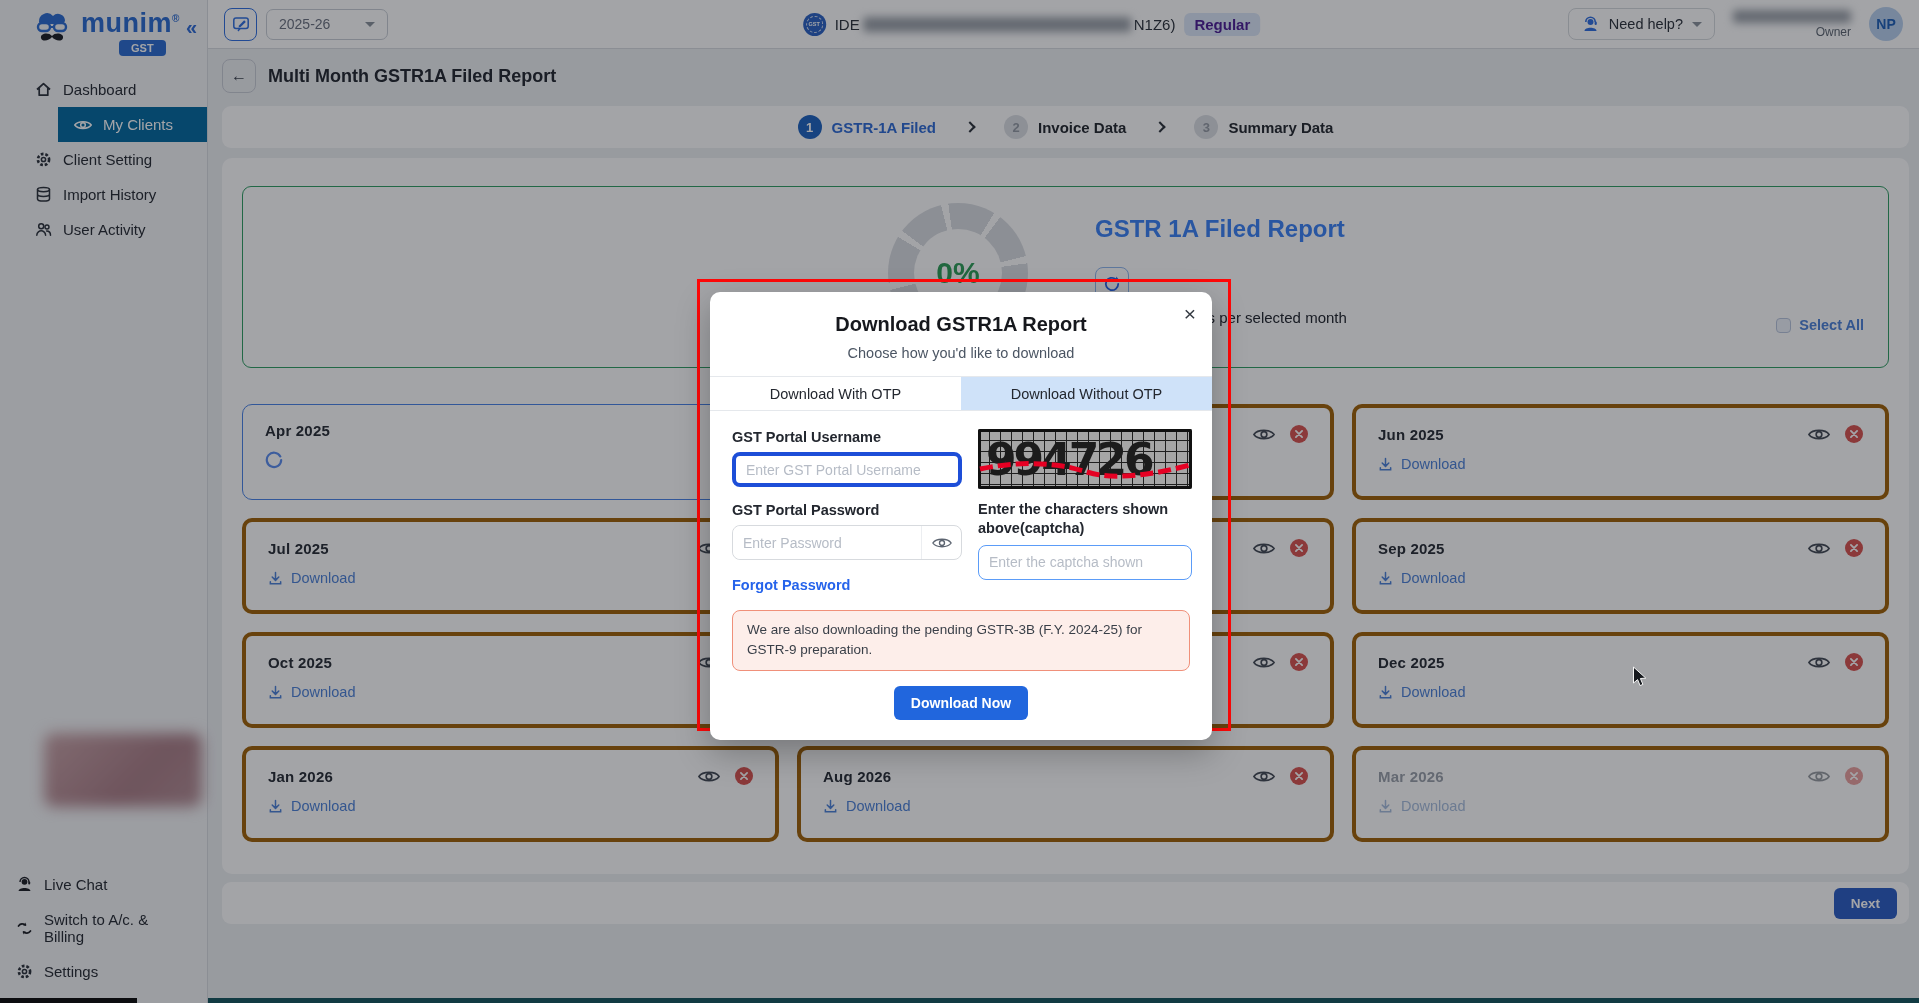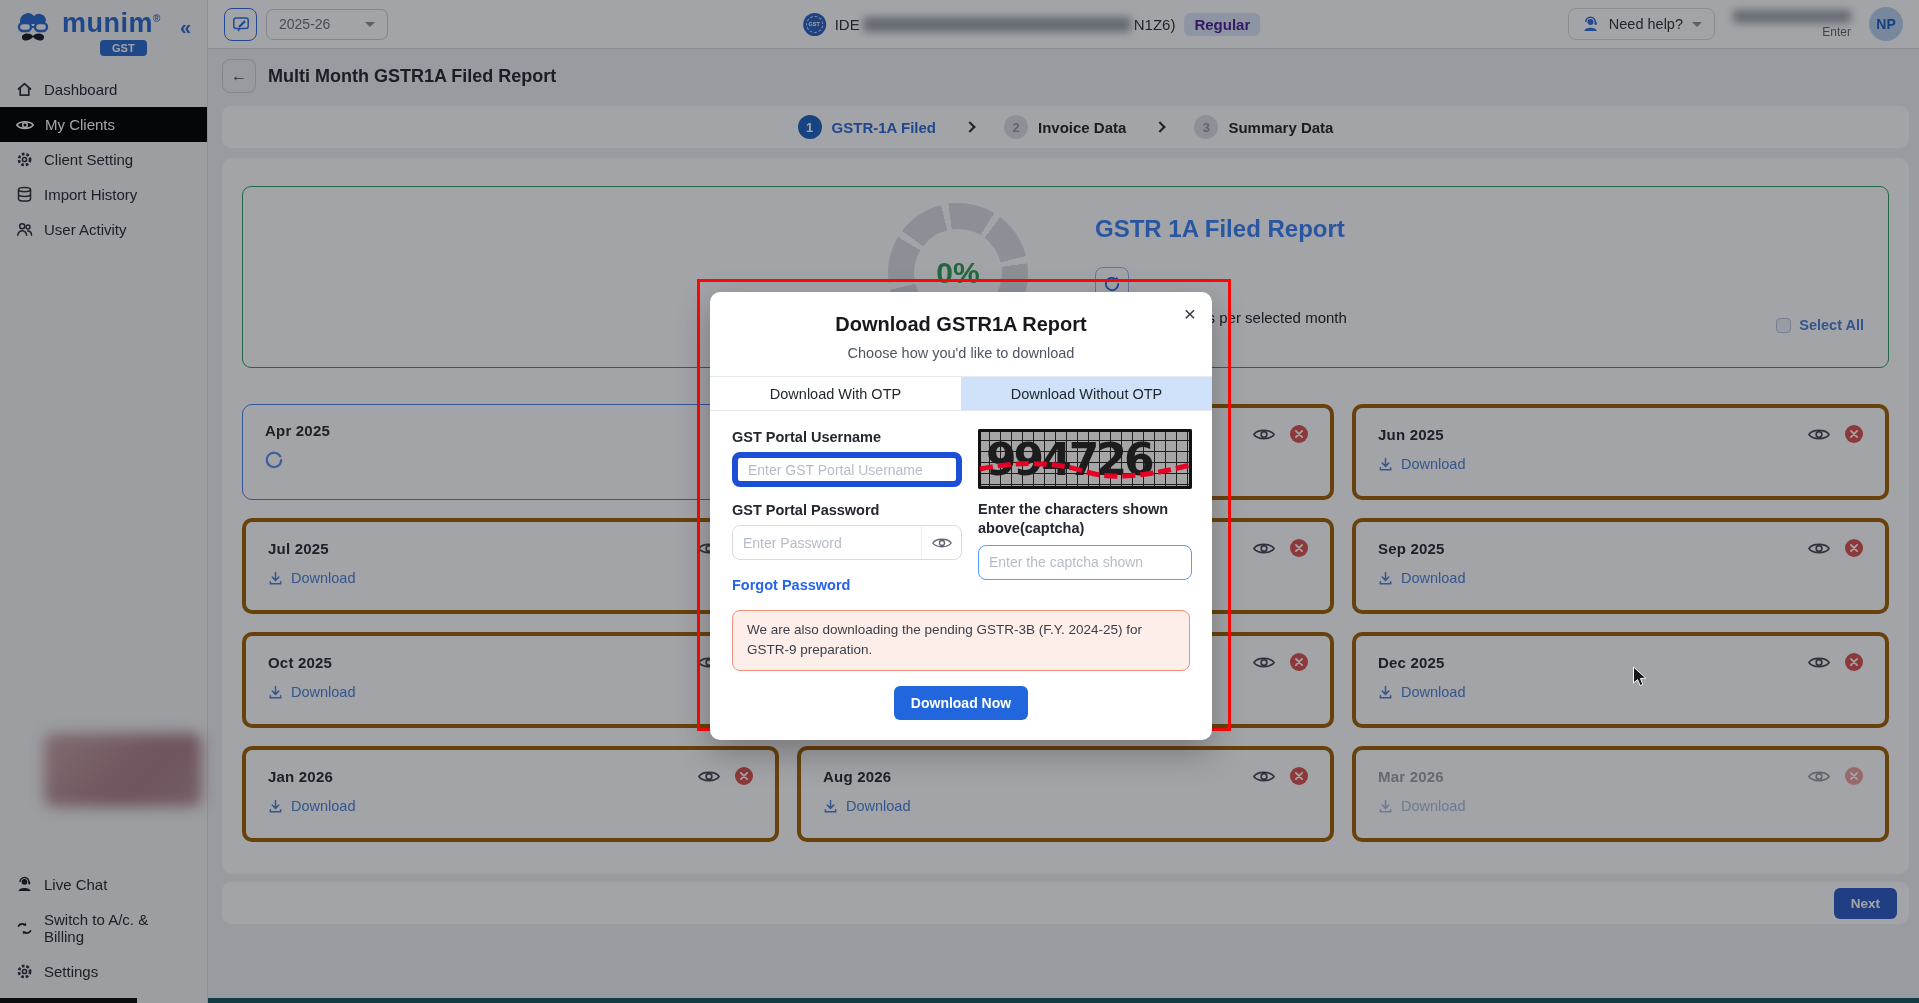--- a/index.html
+++ b/index.html
@@ -5,34 +5,34 @@
   * { margin:0; padding:0; box-sizing:border-box; }
   html,body { width:1919px; height:1003px; }
   body {
     position:relative; overflow:hidden;
     background:#eef0f3;
     font-family:"Liberation Sans", sans-serif;
     color:#23272f;
   }
   
   .sidebar { position:absolute; left:0; top:0; width:208px; height:100%;
-    background:#f4f5f7; border-right:1px solid #d9dce1; z-index:10; }
+    background:#f4f5f7; border-right:1px solid #d9dce1; z-index:10;padding-left:19px; }
   .logo-row { display:flex; align-items:flex-start; padding:8px 10px 6px 12px; gap:6px; }
   .logo-mark { flex:0 0 auto; }
   .brand-wrap { position:relative; margin-top:2px; }
   .brand { font-size:27px; font-weight:700; color:#2a6bd0; letter-spacing:.5px; line-height:1; }
   .brand sup { font-size:10px; font-weight:700; }
   .gst-pill { display:inline-block; background:#2a6bd0; color:#fff; font-size:11px; font-weight:700;
     padding:2px 12px; border-radius:4px; margin-top:3px; margin-left:38px; }
   .collapse { margin-left:auto; color:#2e6bd6; font-size:20px; font-weight:700; padding:8px 6px 0 0; cursor:pointer; }
   .nav { margin-top:10px; }
   .nav-item { display:flex; align-items:center; gap:11px; padding:9px 16px;
     font-size:15px; color:#262b33; cursor:pointer; }
   .nav-item svg { flex:0 0 auto; }
-  .nav-item.active { background:#000000; color:#fff; }
+  .nav-item.active { background:#0369a1; color:#fff;margin-left:39px; }
   .sidebar-bottom { position:absolute; bottom:14px; left:0; right:0; }
   .blur-card { position:absolute; bottom:196px; left:44px; width:158px; height:74px;
     border-radius:10px; background:linear-gradient(135deg,#c9a4a8,#ab7f88 60%,#b59097);
     filter:blur(7px); }
   
   .topbar { position:absolute; left:208px; right:0; top:0; height:49px; background:#ffffff;
     border-bottom:1px solid #d9dce1; display:flex; align-items:center; padding:0 16px; z-index:10; }
   .icon-btn { width:33px; height:33px; border:1px solid #2f6fe0; border-radius:8px;
     display:flex; align-items:center; justify-content:center; background:#fff; cursor:pointer; }
   .year-select { margin-left:9px; min-width:122px; height:31px; border:1px solid #c9ced6; border-radius:7px;
@@ -116,21 +116,21 @@
   .modal-close { position:absolute; right:16px; top:11px; font-size:21px; color:#343a42; cursor:pointer; line-height:1; }
   .modal-sub { margin-top:9px; text-align:center; font-size:14.5px; color:#4b5563; }
   .tabs { display:flex; margin-top:15px; border-top:1px solid #e5e8ec; border-bottom:1px solid #e5e8ec; }
   .tab { flex:1; height:33px; display:flex; align-items:center; justify-content:center;
     font-size:14.5px; color:#23272f; background:#fff; cursor:pointer; }
   .tab.active { background:#cfe2f9; }
   .modal-body { display:flex; gap:16px; padding:18px 22px 0; }
   .col-left { width:230px; } .col-right { width:214px; }
   .f-label { font-size:14.5px; font-weight:700; color:#23272f; margin-bottom:7px; }
   .f-label.mt { margin-top:15px; }
-  .f-input { width:100%; height:35px; border:6px solid #1d4ed8; border-radius:8px; padding:0 10px;
+  .f-input { width:100%; height:35px; border:4px solid #1d4ed8; border-radius:8px; padding:0 10px;
     font-size:14px; color:#333; outline:none; background:#fff; }
   .f-input::placeholder, .pw-wrap input::placeholder { color:#b6bcc6; }
   .pw-wrap { display:flex; align-items:center; border:1px solid #d7dade; border-radius:8px; height:35px; background:#fff; }
   .pw-wrap input { border:none; outline:none; flex:1; height:100%; padding:0 10px; font-size:14px;
     border-radius:8px 0 0 8px; min-width:0; }
   .pw-eye { width:40px; height:100%; display:flex; align-items:center; justify-content:center;
     border-left:1px solid #eceef1; cursor:pointer; }
   .forgot { display:inline-block; margin-top:17px; font-size:14.5px; color:#2563eb; font-weight:600;
     text-decoration:none; cursor:pointer; }
   .captcha-img { display:block; border-radius:2px; }
@@ -256,21 +256,21 @@
           <circle cx="9.5" cy="7" r="3" fill="#2f6fe0"></circle>
           <path d="M3.5 16 c0-4.4 12-4.4 12 0 Z" fill="#2f6fe0"></path>
           <path d="M4.8 7 a4.7 4.7 0 0 1 9.4 0" fill="none" stroke="#2f6fe0" stroke-width="1.6"></path>
           <rect x="13.6" y="6.6" width="2.2" height="3.4" rx="1.1" fill="#2f6fe0"></rect>
         </svg>
       <span>Need help?</span>
       <span class="caret"></span>
     </div>
     <div class="owner-wrap">
       <span class="blur-strip" style="width:118px;height:13px;"></span>
-      <span class="owner-label">Enter</span>
+      <span class="owner-label">Owner</span>
     </div>
     <div class="avatar">NP</div>
   </div>
 </div>
 
 <div class="main">
   <div class="page-head">
     <button class="back-btn">←</button>
     <span class="page-title">Multi Month GSTR1A Filed Report</span>
   </div>

